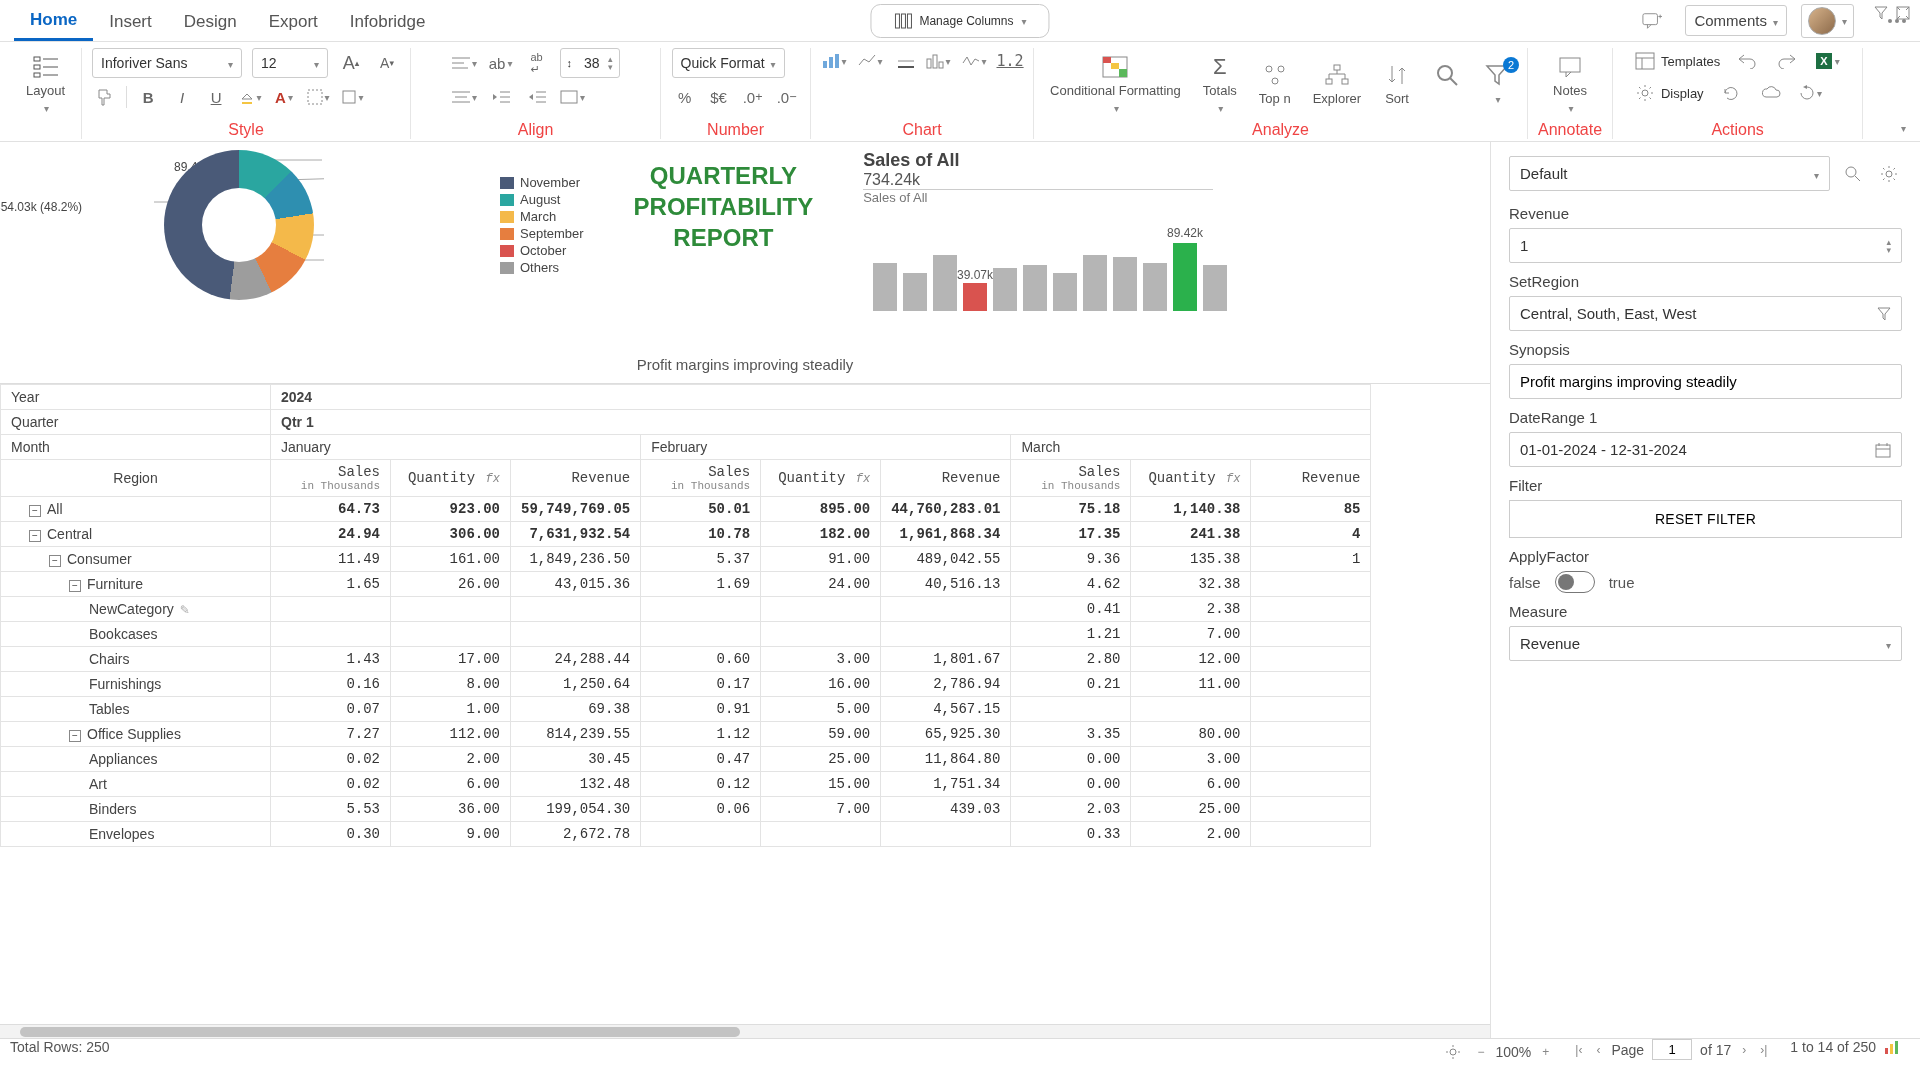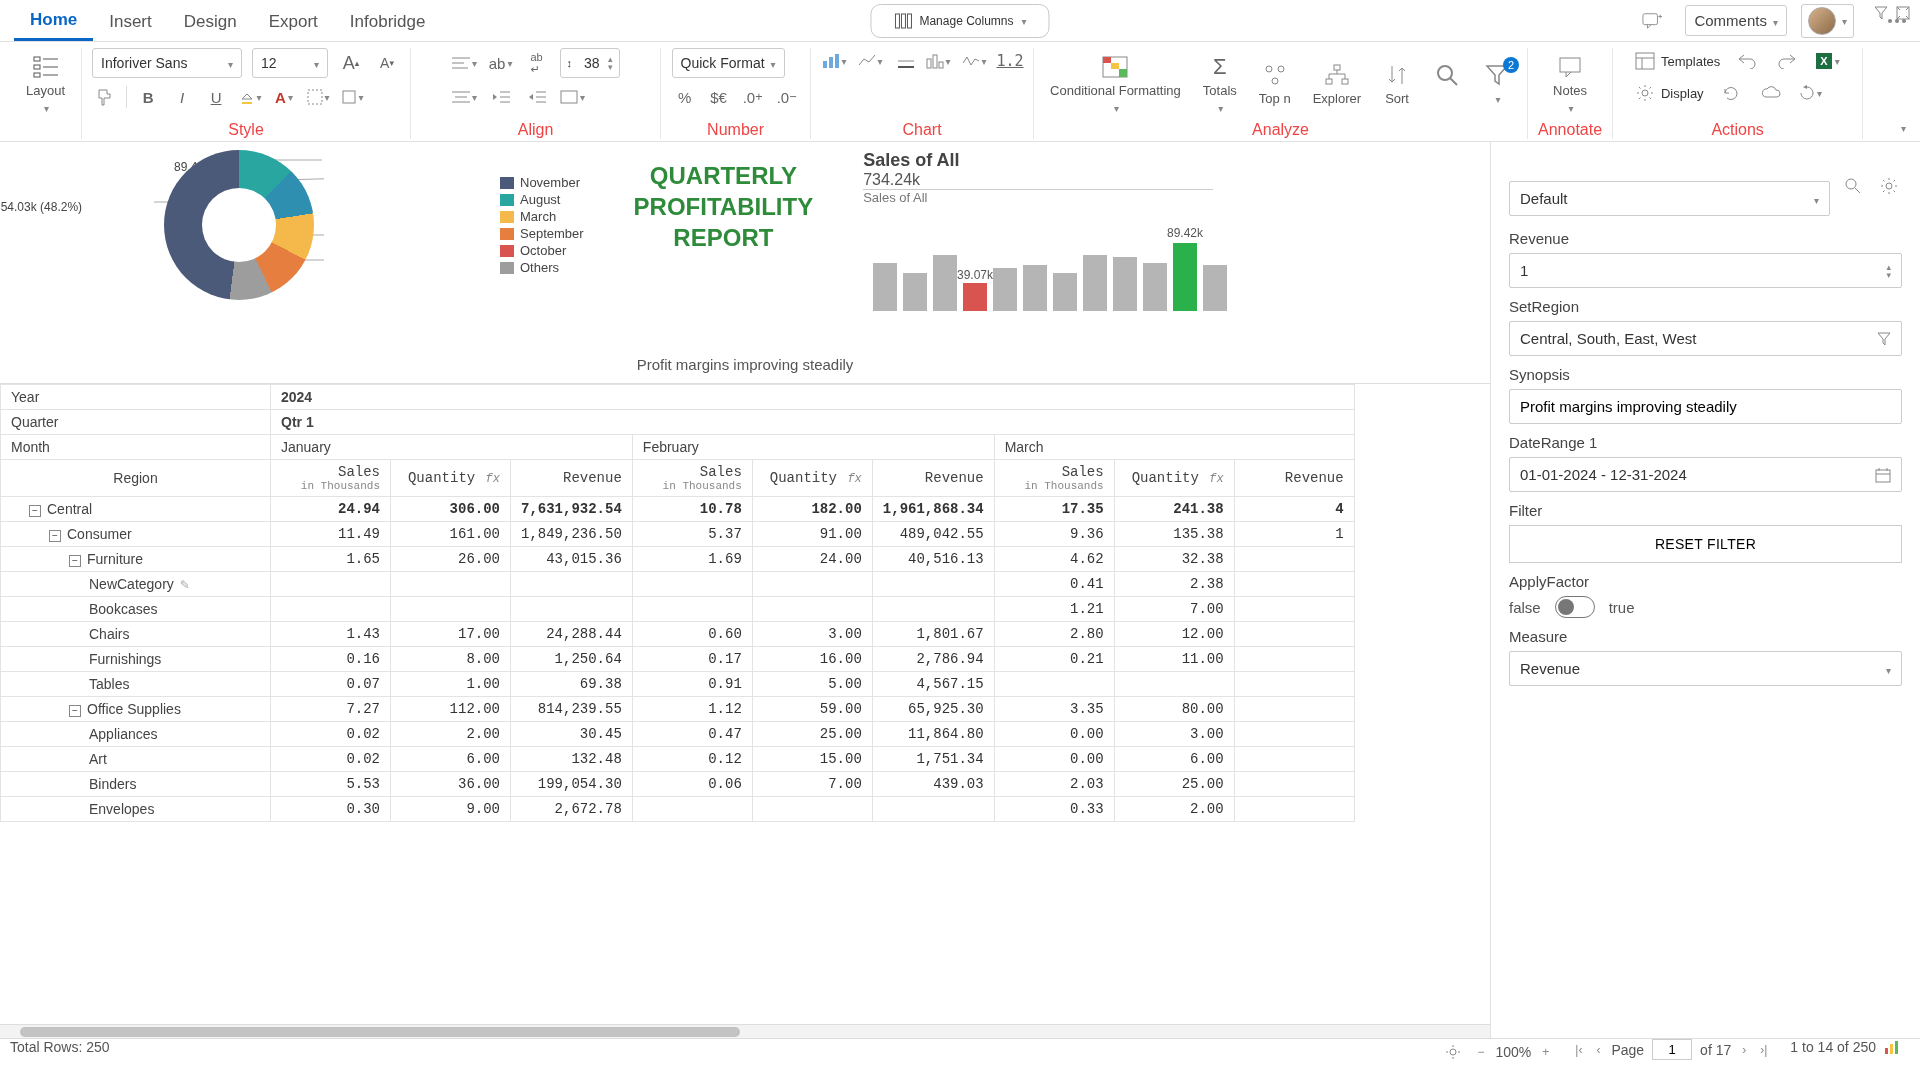--- a/index.html
+++ b/index.html
@@ -70,21 +70,21 @@
 .colhdr-top th { font-weight: 600; text-align: left; padding-left: 16px; }
 .colhdr-month th { font-weight: 600; text-align: left; }
 .small-sub { font-size: 11px; color: #888; display: block; }
 .fx { font-style: italic; font-size: 12px; color: #888; margin-left: 2px; }
 .pencil { color: #aaa; margin-left: 6px; font-size: 12px; }
 .hscroll { height: 14px; background: #f3f3f3; border-top: 1px solid #ddd; position: relative; }
 .hscroll .thumb { position: absolute; left: 20px; top: 2px; height: 10px; width: 720px; background: #c3c3c3; border-radius: 5px; }
 
 
 .sp-top { display: flex; align-items: center; gap: 10px; margin-bottom: 14px; }
-.sp-dd { flex: 1; border: 1px solid #ccc; border-radius: 2px; padding: 8px 10px; display: flex; justify-content: space-between; font-size: 15px; cursor: pointer; margin-top: 25px; }
+.sp-dd { flex: 1; border: 1px solid #ccc; border-radius: 2px; padding: 8px 10px; display: flex; justify-content: space-between; font-size: 15px; cursor: pointer; }
 .sp-label { font-size: 15px; color: #444; margin: 10px 0 6px; }
 .sp-field { width: 100%; border: 1px solid #ccc; border-radius: 2px; padding: 8px 10px; font-size: 15px; display: flex; justify-content: space-between; align-items: center; background: #fff; }
 .sp-field input { border: none; outline: none; width: 100%; font-size: 15px; font-family: inherit; }
 .stepper { display: flex; flex-direction: column; font-size: 9px; color: #888; line-height: 8px; }
 .reset-btn { width: 100%; text-align: center; padding: 10px; border: 1px solid #ccc; font-size: 14px; letter-spacing: 0.3px; cursor: pointer; background: #fff; }
 .toggle-row { display: flex; align-items: center; gap: 14px; font-size: 15px; color: #555; margin-top: 6px; }
 .switch { width: 40px; height: 22px; border-radius: 11px; border: 1.5px solid #777; position: relative; cursor: pointer; }
 .switch .knob { position: absolute; left: 2px; top: 2px; width: 16px; height: 16px; border-radius: 50%; background: #777; }
 
 
@@ -605,20 +605,32 @@
           <th class="num"><span>Sales</span><span class="small-sub">in Thousands</span></th>
           <th class="num"><span>Quantity</span> <span class="fx">fx</span></th>
           <th class="num">Revenue</th>
           <th class="num"><span>Sales</span><span class="small-sub">in Thousands</span></th>
           <th class="num"><span>Quantity</span> <span class="fx">fx</span></th>
           <th class="num">Revenue</th>
         </tr>
         </tbody>
           <tbody id="tbody">
             <tr class="boldrow">
+              <th class="rowhdr indent1"><span class="tree-toggle">−</span><span>All</span></th>
+              <td class="num">64.73</td>
+              <td class="num">923.00</td>
+              <td class="num">59,749,769.05</td>
+              <td class="num">50.01</td>
+              <td class="num">895.00</td>
+              <td class="num">44,760,283.01</td>
+              <td class="num">75.18</td>
+              <td class="num">1,140.38</td>
+              <td class="num">85</td>
+            </tr>
+            <tr class="boldrow">
               <th class="rowhdr indent1"><span class="tree-toggle">−</span><span>Central</span></th>
               <td class="num">24.94</td>
               <td class="num">306.00</td>
               <td class="num">7,631,932.54</td>
               <td class="num">10.78</td>
               <td class="num">182.00</td>
               <td class="num">1,961,868.34</td>
               <td class="num">17.35</td>
               <td class="num">241.38</td>
               <td class="num">4</td>

